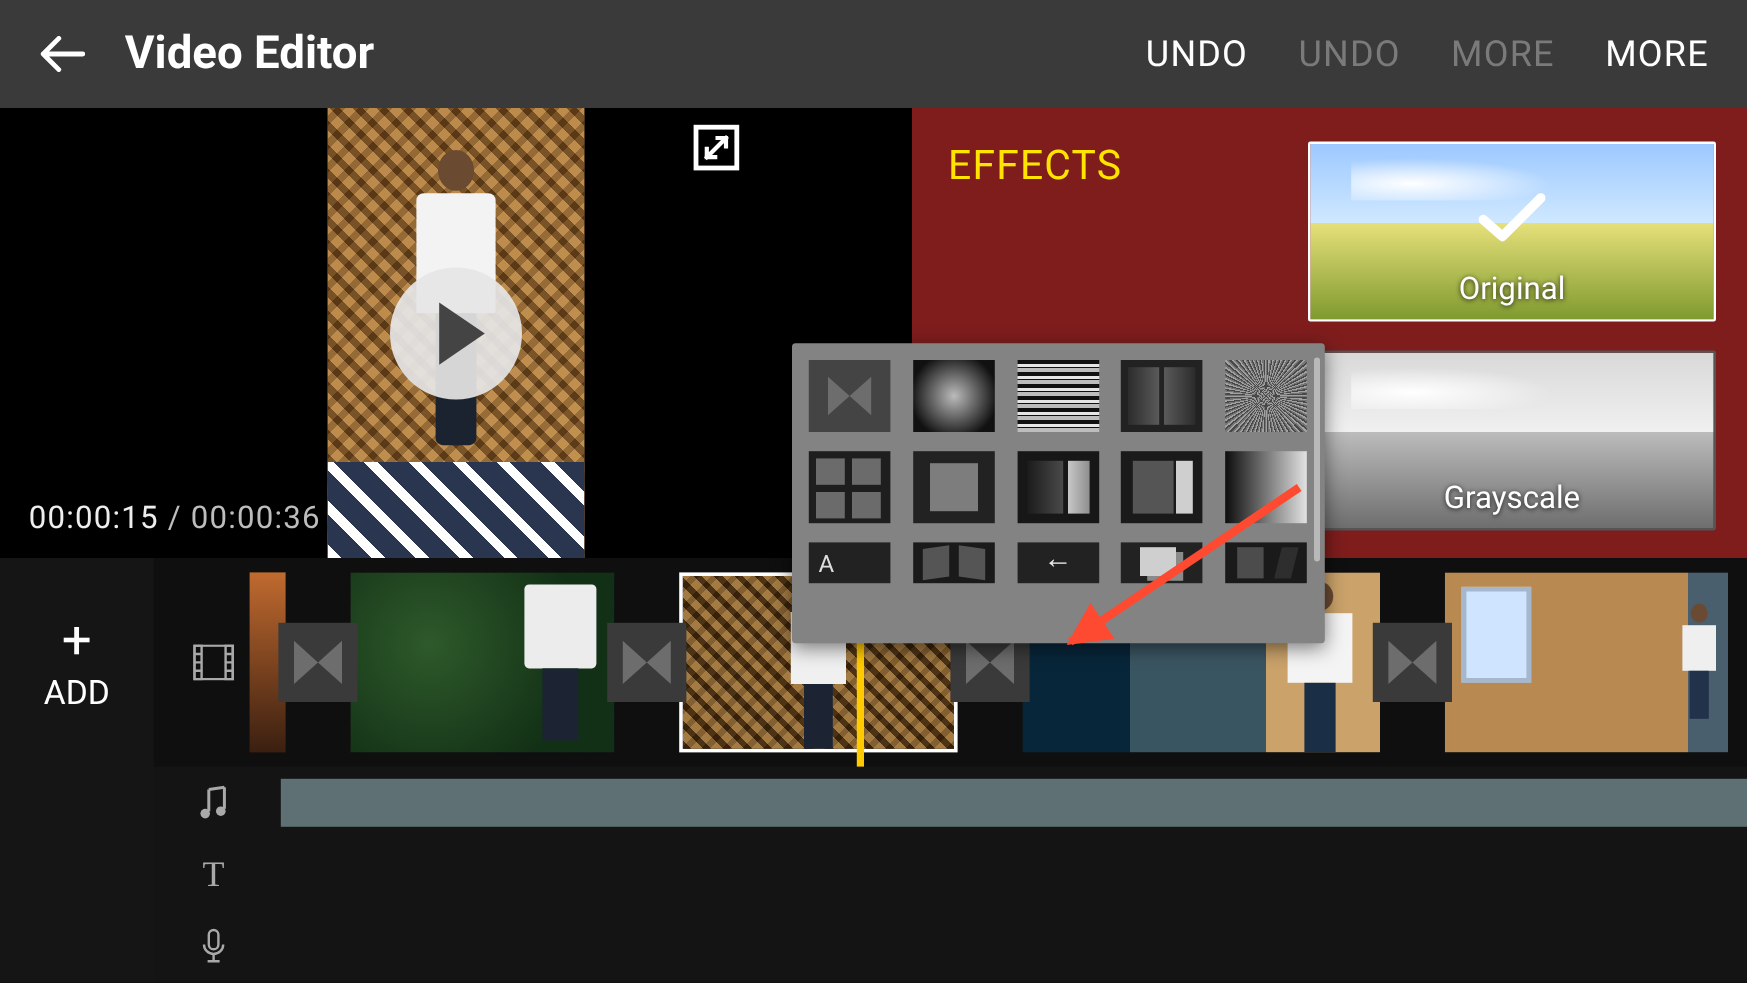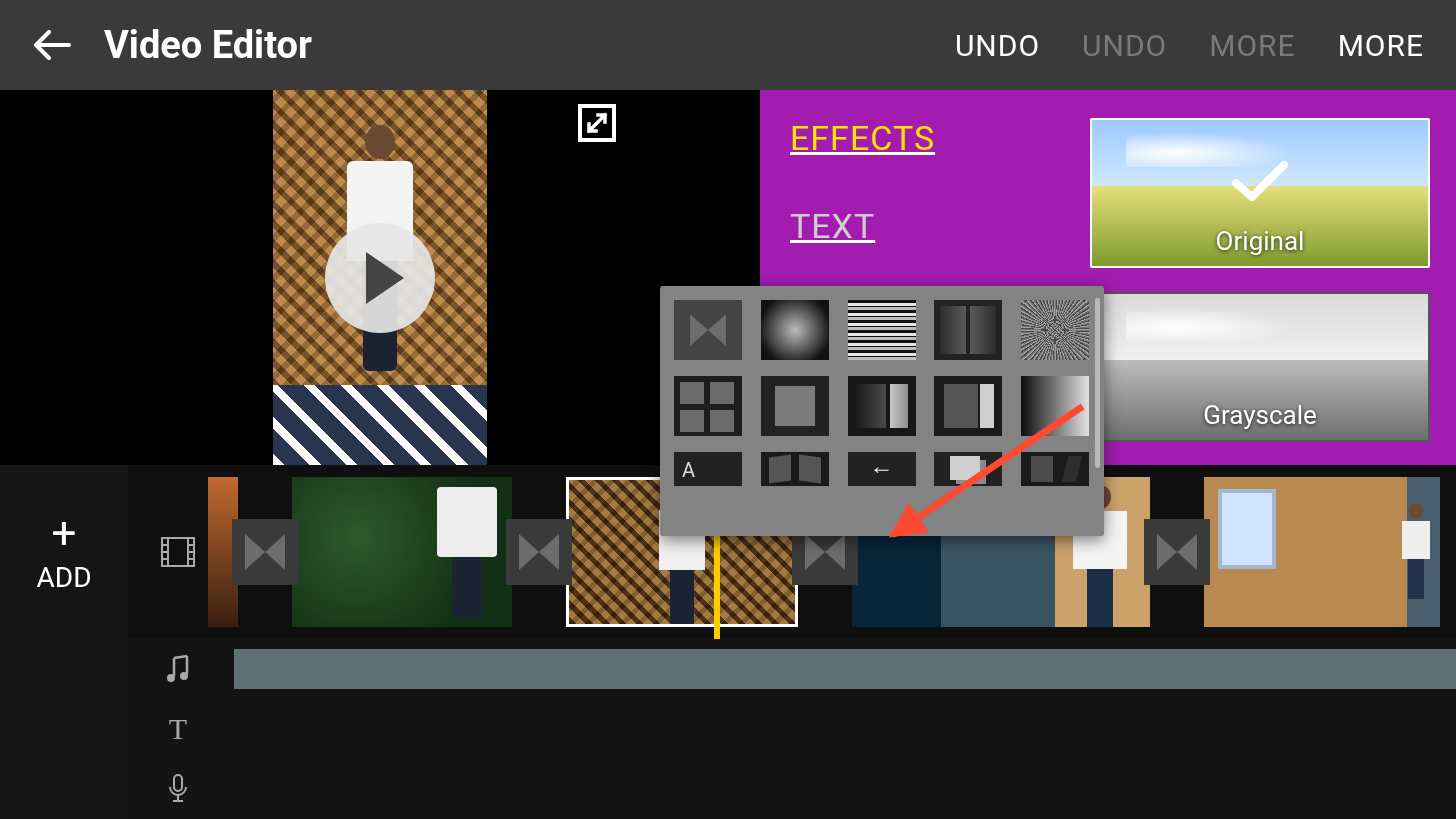--- a/index.html
+++ b/index.html
@@ -88,23 +88,23 @@
   .timecode .dim { color:#bdbdbd; }
 
   .expand-icon {
     position:absolute; top:14px; right:144px;
     width:38px; height:38px; border:4px solid #fff;
     display:flex; align-items:center; justify-content:center;
     cursor:pointer;
   }
 
   .side-panel {
-    flex: 1; background:#a21caf;
+    flex: 1; background:#7f1d1d;
     padding: 28px 0 0 30px;
-    display:flex; gap:20px;text-decoration:underline;
+    display:flex; gap:20px;
   }
   .tabs { flex:0 0 280px; display:flex; flex-direction:column; gap:48px; font-size:34px; letter-spacing:1px; }
   .tab { cursor:pointer; color:#cfcfcf; }
   .tab.active { color:#ffe400; }
 
   .effects-list { flex:1; display:flex; flex-direction:column; gap:24px; padding-right:26px; }
   .effect-card {
     height:150px; border-radius:2px; position:relative; overflow:hidden;
     border:2px solid #555; cursor:pointer;
   }
@@ -340,26 +340,30 @@
         </div>
     </div>
     <div class="play-btn"></div>
 
     <div class="expand-icon">
       <svg width="24" height="24" viewBox="0 0 24 24">
         <path d="M4 20 L20 4 M13 4 H20 V11 M11 20 H4 V13" stroke="#fff" stroke-width="3.5" fill="none" stroke-linecap="square"></path>
       </svg>
     </div>
 
+    <div class="timecode">
+      <span>00:00:15</span>
+      <span class="dim">/</span>
+      <span class="dim">00:00:36</span>
+    </div>
   </div>
 
   <div class="side-panel">
     <div class="tabs">
       <div class="tab active">EFFECTS</div>
-      <div class="tab">TEXT</div>
     </div>
     <div class="effects-list">
       <div class="effect-card eff-original selected">
         <svg class="check" width="56" height="44" viewBox="0 0 56 44">
           <path d="M4 24 L20 38 L52 6" stroke="#fff" stroke-width="8" fill="none" stroke-linecap="round" stroke-linejoin="round"></path>
         </svg>
         <div class="label">Original</div>
       </div>
       <div class="effect-card eff-grayscale">
         <div class="label">Grayscale</div>

